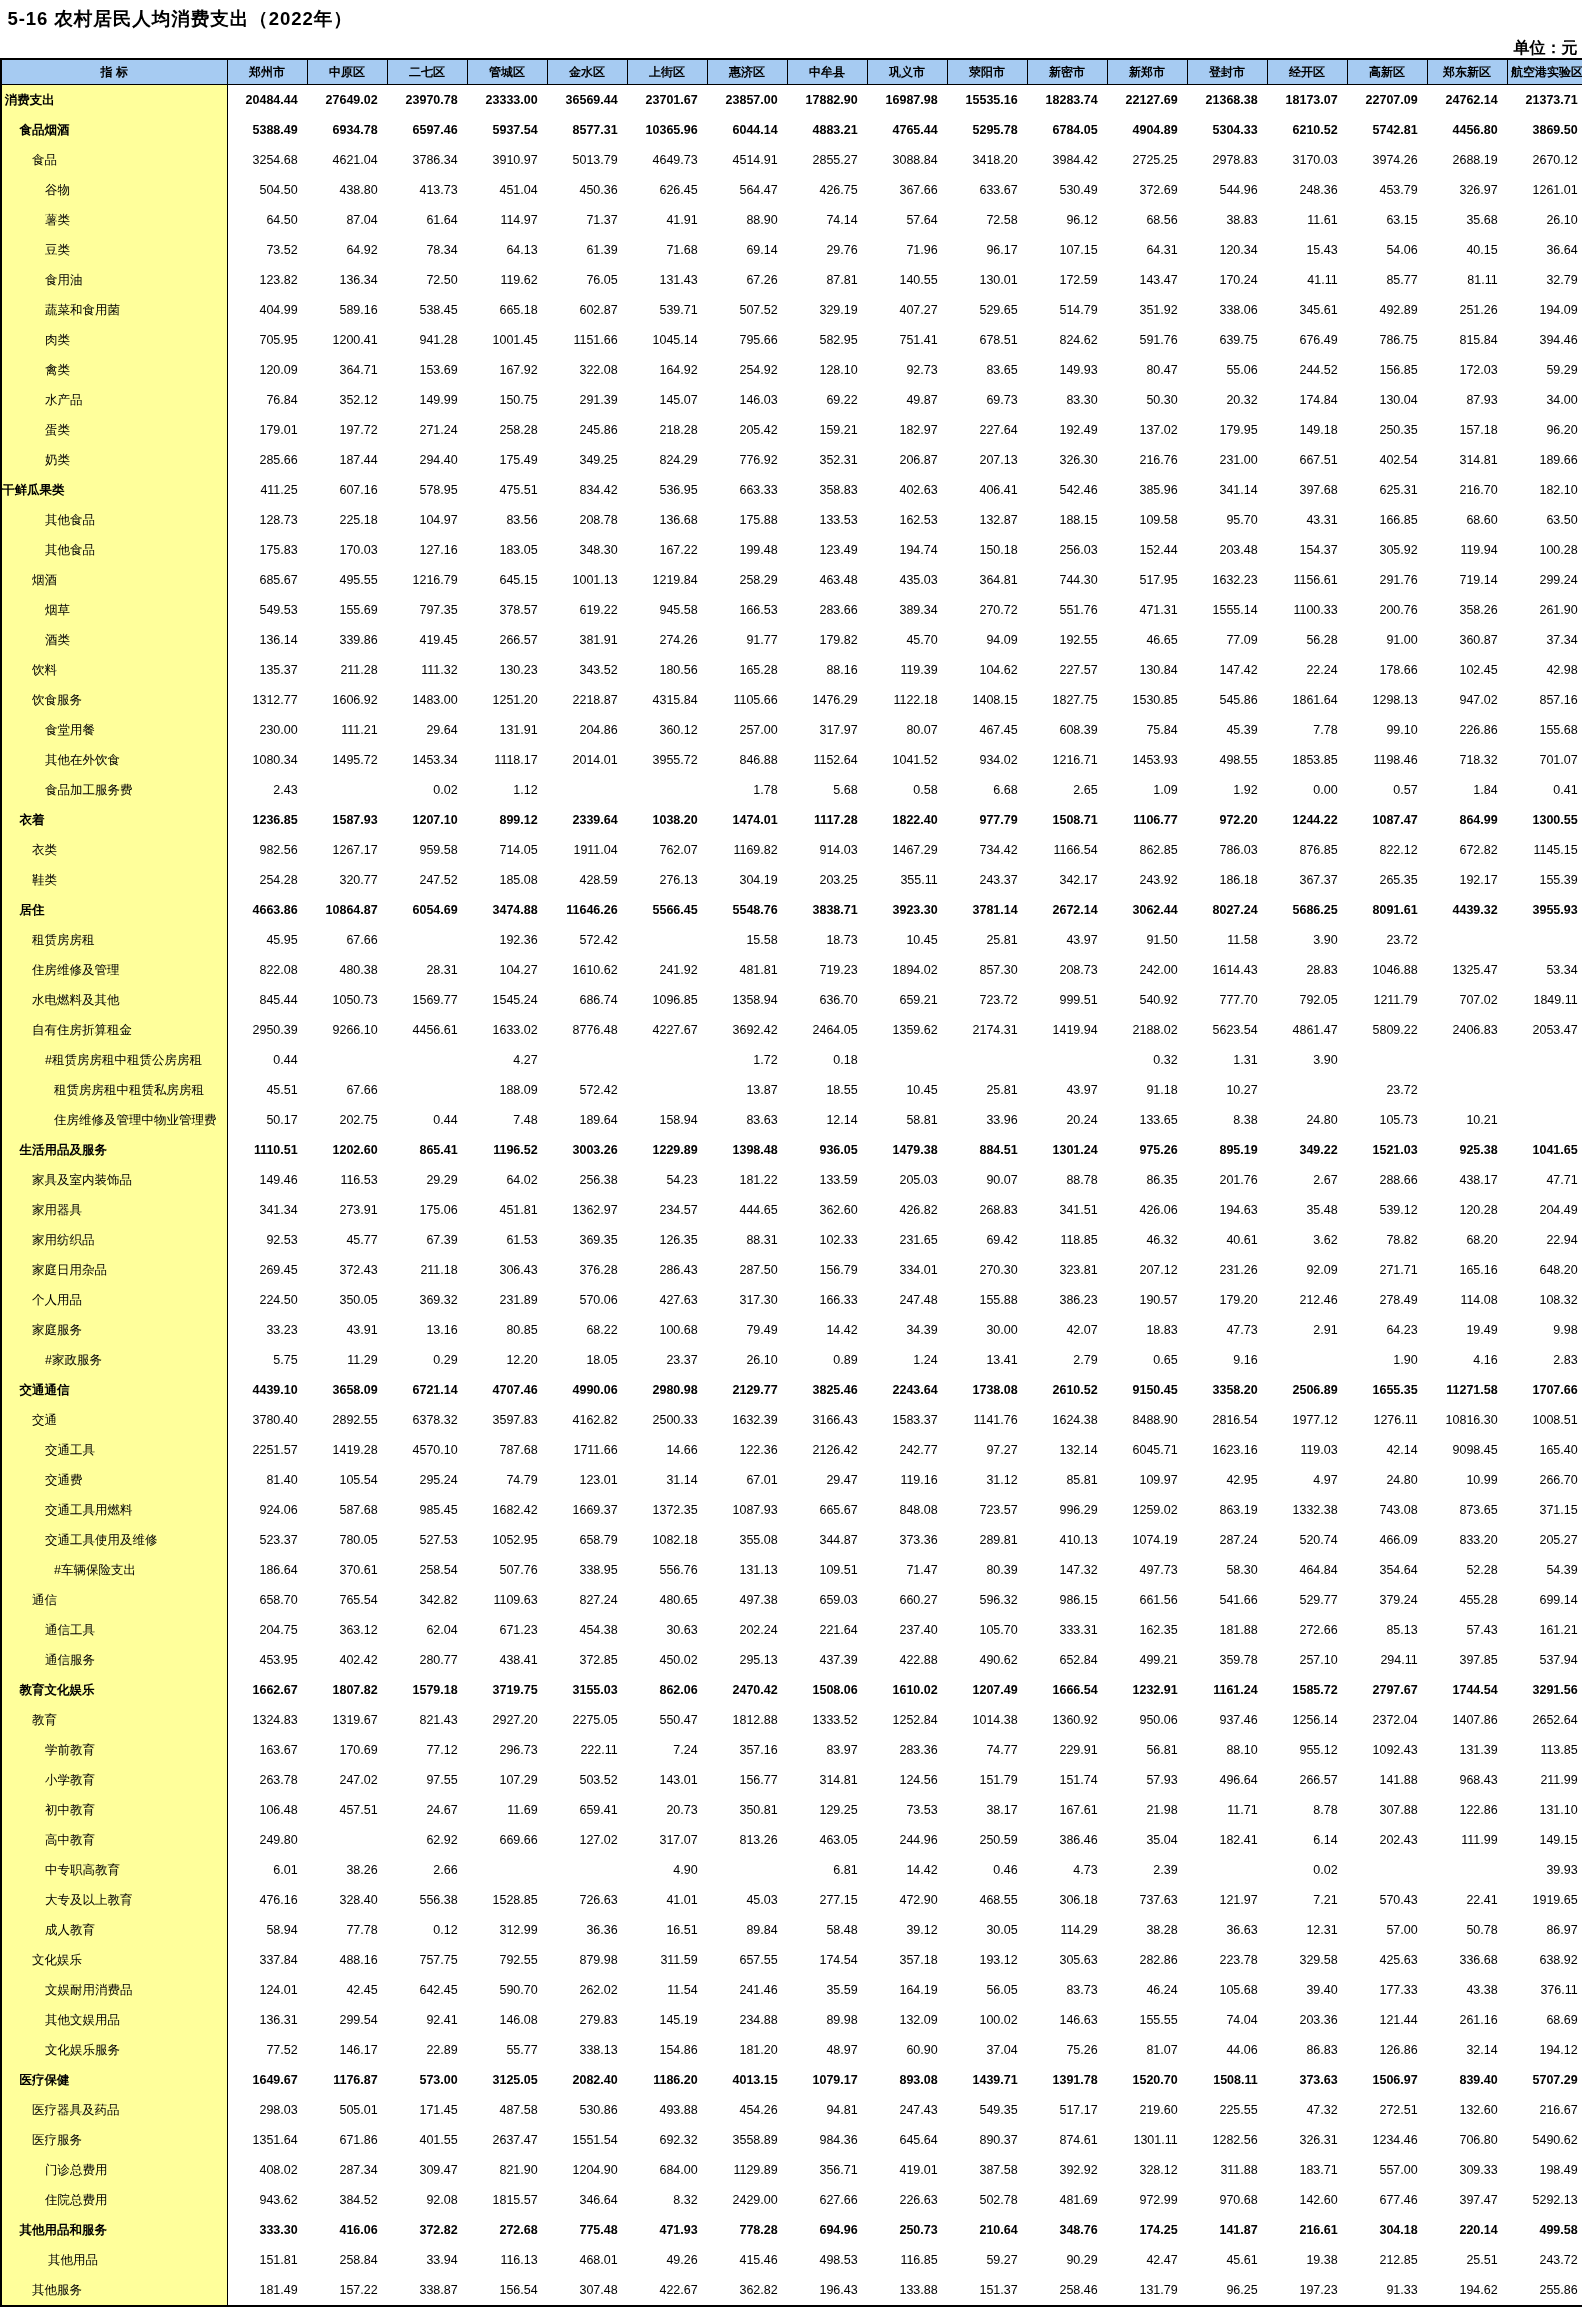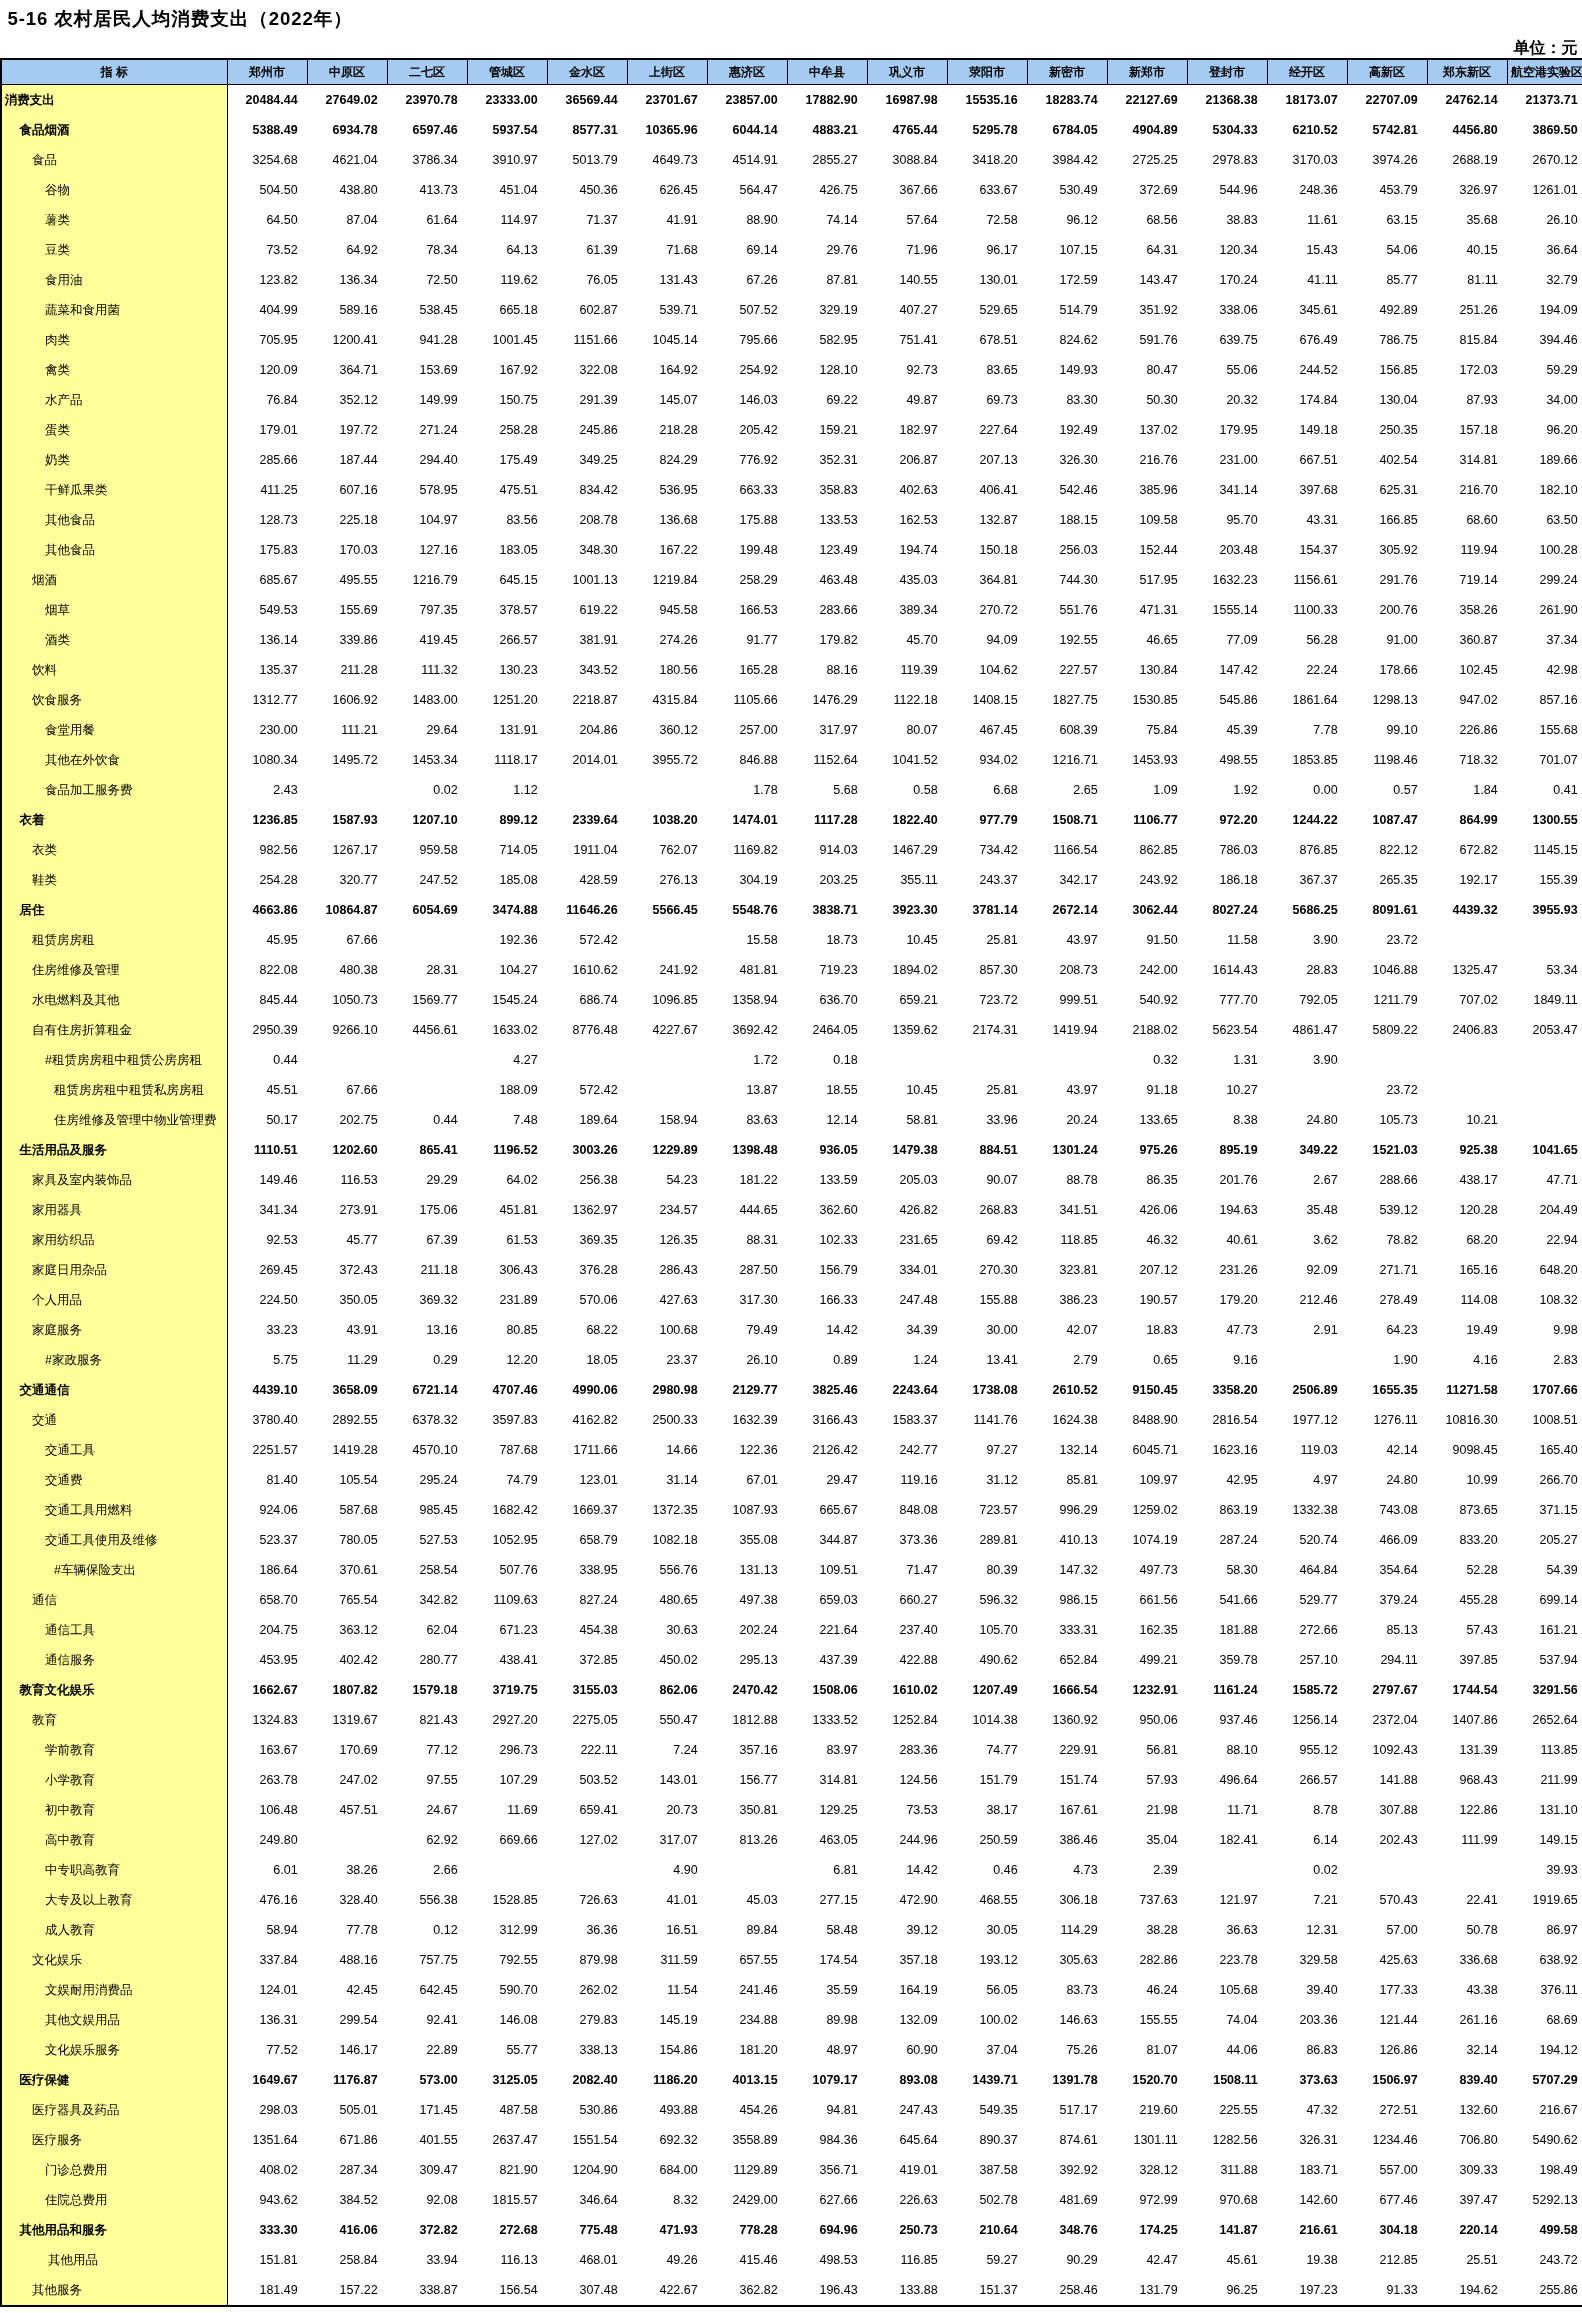--- a/index.html
+++ b/index.html
@@ -345,21 +345,21 @@
         <td>207.13</td>
         <td>326.30</td>
         <td>216.76</td>
         <td>231.00</td>
         <td>667.51</td>
         <td>402.54</td>
         <td>314.81</td>
         <td>189.66</td>
       </tr>
       <tr>
-        <td class="ind"><span class="lbl" style="padding-left: 43px;">干鲜瓜果类</span></td>
+        <td class="ind"><span class="lbl" style=" font-weight: bold;">干鲜瓜果类</span></td>
         <td>411.25</td>
         <td>607.16</td>
         <td>578.95</td>
         <td>475.51</td>
         <td>834.42</td>
         <td>536.95</td>
         <td>663.33</td>
         <td>358.83</td>
         <td>402.63</td>
         <td>406.41</td>

